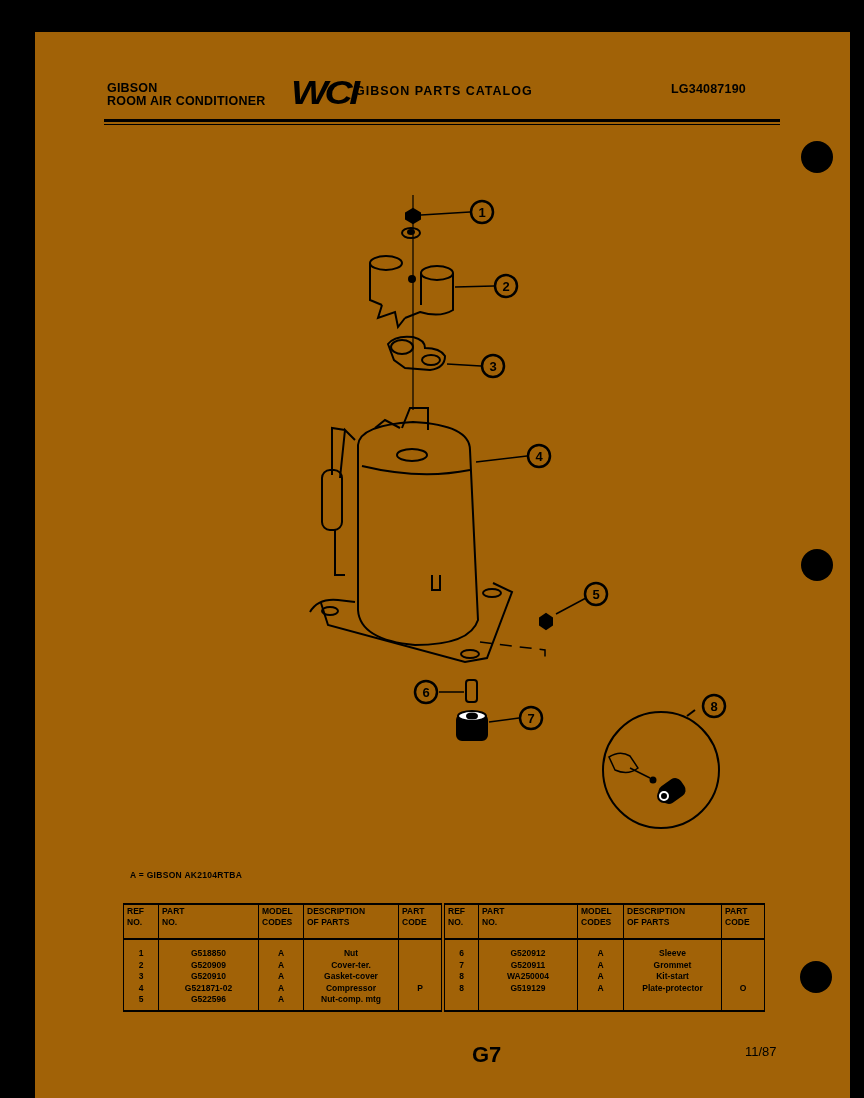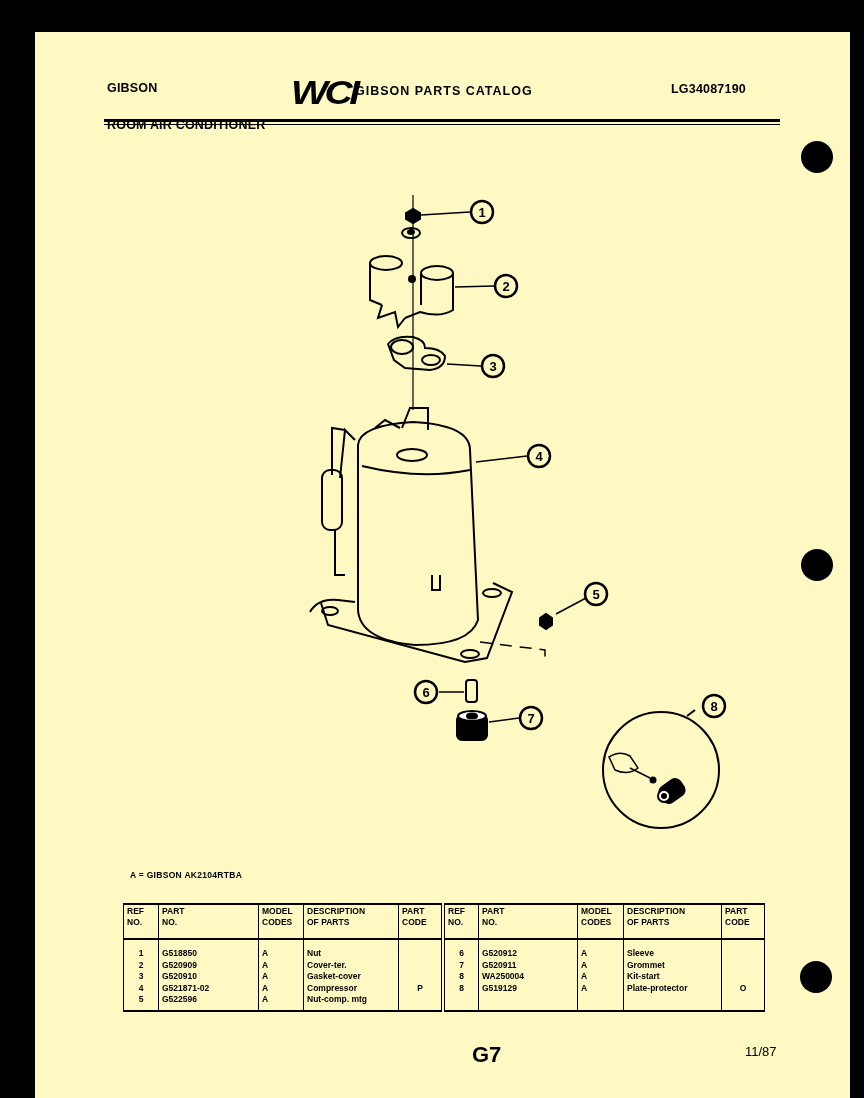--- a/index.html
+++ b/index.html
@@ -1,42 +1,42 @@
 <!DOCTYPE html>
 <html><head>
 <meta charset="utf-8">
 <style>
   html, body { margin:0; padding:0; }
   body { width:864px; height:1098px; background:#000; position:relative; overflow:hidden;
          font-family:"Liberation Sans", "DejaVu Sans", sans-serif; color:#000; }
-  .page { position:absolute; left:35px; top:32px; width:815px; height:1066px; background:#fef9c3; }
+  .page { position:absolute; left:35px; top:32px; width:815px; height:1066px; background:#a16207; }
   .abs { position:absolute; }
   .hdr-text { font-weight:bold; font-size:12.5px; letter-spacing:0.2px; line-height:13px; }
   .logo { font-weight:900; font-style:italic; font-size:34px; letter-spacing:-3px; transform:scaleX(1.15); transform-origin:left; line-height:30px; }
   .rule1 { height:3px; background:#000; }
   .rule2 { height:1px; background:#000; }
   .hole { width:32px; height:32px; border-radius:50%; background:#000; }
   .model-line { font-weight:bold; font-size:8.5px; letter-spacing:0.3px; }
   table.parts { position:absolute; left:88px; top:871px; border-collapse:collapse; font-size:8.5px; font-weight:bold; }
   table.parts td, table.parts th { border-left:1.5px solid #000; border-right:1.5px solid #000; padding:1px 3px; vertical-align:top; text-align:left; }
   table.parts thead th { border-top:2px solid #000; border-bottom:2px solid #000; height:31px; line-height:11px; font-size:8.5px; }
-  table.parts tbody td { line-height:11.5px; padding-top:8px; padding-bottom:4px; border-bottom:2px solid #000; }
+  table.parts tbody td { line-height:11.5px; padding-top:8px; padding-bottom:4px; border-bottom:2px solid #000;text-align:center; }
   table.parts .dbl { border-right:4px double #000; }
   .center { text-align:center !important; }
   .footer-page { font-weight:900; font-size:22px;margin-left:36px; }
   .footer-date { font-weight:normal; font-size:13px; }
   svg text { font-family:"Liberation Sans", sans-serif; font-weight:bold; }
 </style>
 </head>
 <body>
 
 <div class="page">
 
   <div class="abs hdr-text" style="left:72px;top:50px;">GIBSON</div>
-  <div class="abs hdr-text" style="left:72px;top:63px;margin-top:24px;">ROOM AIR CONDITIONER</div>
+  <div class="abs hdr-text" style="left:72px;top:63px;">ROOM AIR CONDITIONER</div>
   <div class="abs logo" style="left:256px;top:45px;">WCI</div>
   <div class="abs hdr-text" style="left:320px;top:53px;letter-spacing:1px;">GIBSON PARTS CATALOG</div>
   <div class="abs hdr-text" style="left:636px;top:51px;">LG34087190</div>
   <div class="abs rule1" style="left:69px;top:87px;width:676px;"></div>
   <div class="abs rule2" style="left:69px;top:92px;width:676px;"></div>
 
   <div class="abs hole" style="left:766px;top:109px;"></div>
   <div class="abs hole" style="left:766px;top:517px;"></div>
   <div class="abs hole" style="left:765px;top:929px;"></div>
 

